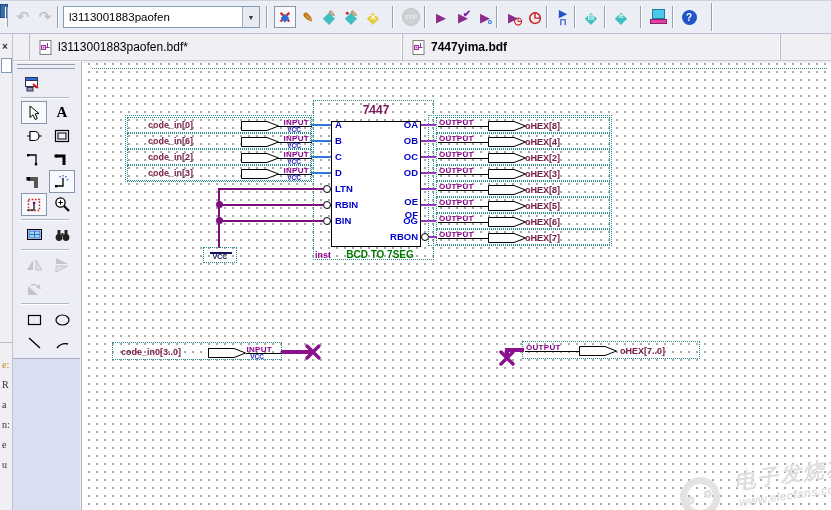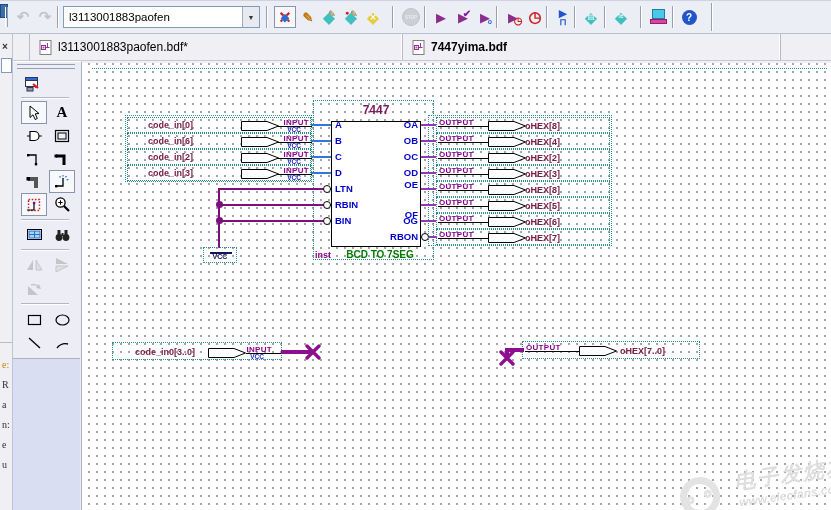--- a/index.html
+++ b/index.html
@@ -498,21 +498,21 @@
     <span class="spin l" style="top:72px">B</span>
     <span class="spin l" style="top:88px">C</span>
     <span class="spin l" style="top:104px">D</span>
     <span class="spin l" style="top:120px">LTN</span>
     <span class="spin l" style="top:136px">RBIN</span>
     <span class="spin l" style="top:152px">BIN</span>
     <span class="spin r" style="top:56px">OA</span>
     <span class="spin r" style="top:72px">OB</span>
     <span class="spin r" style="top:88px">OC</span>
     <span class="spin r" style="top:104px">OD</span>
-    <span class="spin r" style="top:116px">OE</span>
+    <span class="spin r" style="top:133px">OE</span>
     <span class="spin r" style="top:146px">OF</span>
     <span class="spin r" style="top:152px">OG</span>
     <span class="spin r" style="top:168px">RBON</span>
     <span class="instlbl">inst</span>
     <span class="funclbl">BCD TO 7SEG</span>
 
     <span class="bubble" style="left:241px;top:122px"></span>
     <span class="bubble" style="left:241px;top:138px"></span>
     <span class="bubble" style="left:241px;top:154px"></span>
     <span class="bubble" style="left:339px;top:170px"></span>
@@ -599,21 +599,21 @@
     <div class="pinbox out" style="top:166px">
       <span class="plabel">OUTPUT</span>
       <span class="pwire"></span>
       <svg class="parrow" width="38" height="10" viewBox="0 0 38 10">
           <polygon points="0.5,0.5 26,0.5 37.5,5 26,9.5 0.5,9.5"></polygon>
         </svg>
       <span class="pname">oHEX[7]</span>
     </div>
 
     <div class="bpin" style="left:30px;top:279px;width:170px">
-      <span class="pname" style="left:22px">code_in0[3..0]</span>
+      <span class="pname" style="left:8px">code_in0[3..0]</span>
       <svg class="parrow" style="left:95px;top:4.5px" width="38" height="10" viewBox="0 0 38 10">
           <polygon points="0.5,0.5 26,0.5 37.5,5 26,9.5 0.5,9.5"></polygon>
         </svg>
       <span class="pwire" style="left:133px;top:9.5px;width:36px"></span>
       <span class="plabel" style="right:9px;top:2px">INPUT</span>
       <span class="pvcc" style="right:17px;top:10px">VCC</span>
     </div>
     <span class="busbar" style="left:199px;top:287px;width:32px;height:4px"></span>
     <svg class="xmark" style="left:223px;top:281px" width="16" height="16">
         <path d="M2 2 L14 14 M14 2 L2 14" stroke="#8B0F8F" stroke-width="3.4" stroke-linecap="round"></path>

